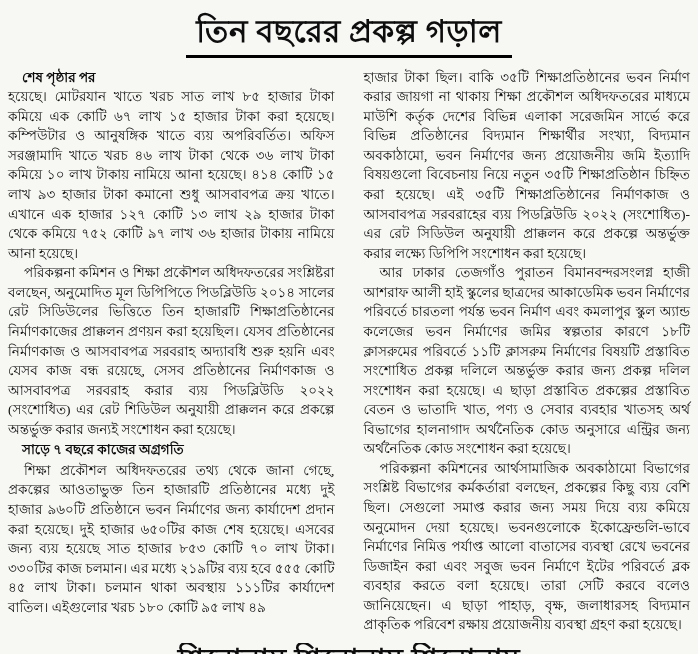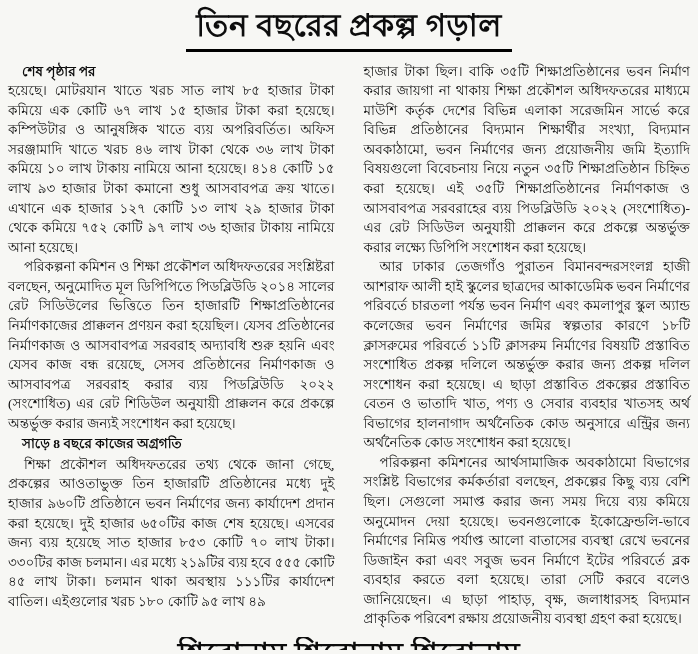--- a/index.html
+++ b/index.html
@@ -11,21 +11,21 @@
     width: 698px;
     height: 654px;
     overflow: hidden;
     font-family: "Liberation Serif", "DejaVu Serif", serif;
     color: #0d0d0d;
   }
   .page {
     box-sizing: border-box;
     width: 698px;
     height: 654px;
-    padding: 8px 8px 0 8px;
+    padding: 14px 8px 0 8px;
   }
   .title-wrap {
     text-align: center;
     margin: 0 0 10px 0;
   }
   .title-text {
     display: inline-block;
     font-size: 31px;
     line-height: 1.15;
     font-weight: bold;
@@ -76,21 +76,21 @@
   <div class="title-wrap">
     <span class="title-text">তিন বছরের প্রকল্প গড়াল</span>
   </div>
 
   <div class="columns">
 
     <div class="col">
       <p class="continued">শেষ পৃষ্ঠার পর</p>
       <p>হয়েছে। মোটরযান খাতে খরচ সাত লাখ ৮৫ হাজার টাকা কমিয়ে এক কোটি ৬৭ লাখ ১৫ হাজার টাকা করা হয়েছে। কম্পিউটার ও আনুষঙ্গিক খাতে ব্যয় অপরিবর্তিত। অফিস সরঞ্জামাদি খাতে খরচ ৪৬ লাখ টাকা থেকে ৩৬ লাখ টাকা কমিয়ে ১০ লাখ টাকায় নামিয়ে আনা হয়েছে। ৪১৪ কোটি ১৫ লাখ ৯৩ হাজার টাকা কমানো শুধু আসবাবপত্র ক্রয় খাতে। এখানে এক হাজার ১২৭ কোটি ১৩ লাখ ২৯ হাজার টাকা থেকে কমিয়ে ৭৫২ কোটি ৯৭ লাখ ৩৬ হাজার টাকায় নামিয়ে আনা হয়েছে।</p>
       <p class="indent">পরিকল্পনা কমিশন ও শিক্ষা প্রকৌশল অধিদফতরের সংশ্লিষ্টরা বলছেন, অনুমোদিত মূল ডিপিপিতে পিডব্লিউডি ২০১৪ সালের রেট সিডিউলের ভিত্তিতে তিন হাজারটি শিক্ষাপ্রতিষ্ঠানের নির্মাণকাজের প্রাক্কলন প্রণয়ন করা হয়েছিল। যেসব প্রতিষ্ঠানের নির্মাণকাজ ও আসবাবপত্র সরবরাহ অদ্যাবধি শুরু হয়নি এবং যেসব কাজ বন্ধ রয়েছে, সেসব প্রতিষ্ঠানের নির্মাণকাজ ও আসবাবপত্র সরবরাহ করার ব্যয় পিডব্লিউডি ২০২২ (সংশোধিত) এর রেট শিডিউল অনুযায়ী প্রাক্কলন করে প্রকল্পে অন্তর্ভুক্ত করার জন্যই সংশোধন করা হয়েছে।</p>
-      <p class="subhead">সাড়ে 8 বছরে কাজের অগ্রগতি</p>
+      <p class="subhead">সাড়ে ৭ বছরে কাজের অগ্রগতি</p>
       <p class="indent">শিক্ষা প্রকৌশল অধিদফতরের তথ্য থেকে জানা গেছে, প্রকল্পের আওতাভুক্ত তিন হাজারটি প্রতিষ্ঠানের মধ্যে দুই হাজার ৯৬০টি প্রতিষ্ঠানে ভবন নির্মাণের জন্য কার্যাদেশ প্রদান করা হয়েছে। দুই হাজার ৬৫০টির কাজ শেষ হয়েছে। এসবের জন্য ব্যয় হয়েছে সাত হাজার ৮৫৩ কোটি ৭০ লাখ টাকা। ৩৩০টির কাজ চলমান। এর মধ্যে ২১৯টির ব্যয় হবে ৫৫৫ কোটি ৪৫ লাখ টাকা। চলমান থাকা অবস্থায় ১১১টির কার্যাদেশ বাতিল। এইগুলোর খরচ ১৮০ কোটি ৯৫ লাখ ৪৯</p>
     </div>
 
     <div class="col">
       <p>হাজার টাকা ছিল। বাকি ৩৫টি শিক্ষাপ্রতিষ্ঠানের ভবন নির্মাণ করার জায়গা না থাকায় শিক্ষা প্রকৌশল অধিদফতরের মাধ্যমে মাউশি কর্তৃক দেশের বিভিন্ন এলাকা সরেজমিন সার্ভে করে বিভিন্ন প্রতিষ্ঠানের বিদ্যমান শিক্ষার্থীর সংখ্যা, বিদ্যমান অবকাঠামো, ভবন নির্মাণের জন্য প্রয়োজনীয় জমি ইত্যাদি বিষয়গুলো বিবেচনায় নিয়ে নতুন ৩৫টি শিক্ষাপ্রতিষ্ঠান চিহ্নিত করা হয়েছে। এই ৩৫টি শিক্ষাপ্রতিষ্ঠানের নির্মাণকাজ ও আসবাবপত্র সরবরাহের ব্যয় পিডব্লিউডি ২০২২ (সংশোধিত)-এর রেট সিডিউল অনুযায়ী প্রাক্কলন করে প্রকল্পে অন্তর্ভুক্ত করার লক্ষ্যে ডিপিপি সংশোধন করা হয়েছে।</p>
       <p class="indent">আর ঢাকার তেজগাঁও পুরাতন বিমানবন্দরসংলগ্ন হাজী আশরাফ আলী হাই স্কুলের ছাত্রদের আকাডেমিক ভবন নির্মাণের পরিবর্তে চারতলা পর্যন্ত ভবন নির্মাণ এবং কমলাপুর স্কুল অ্যান্ড কলেজের ভবন নির্মাণের জমির স্বল্পতার কারণে ১৮টি ক্লাসরুমের পরিবর্তে ১১টি ক্লাসরুম নির্মাণের বিষয়টি প্রস্তাবিত সংশোধিত প্রকল্প দলিলে অন্তর্ভুক্ত করার জন্য প্রকল্প দলিল সংশোধন করা হয়েছে। এ ছাড়া প্রস্তাবিত প্রকল্পের প্রস্তাবিত বেতন ও ভাতাদি খাত, পণ্য ও সেবার ব্যবহার খাতসহ অর্থ বিভাগের হালনাগাদ অর্থনৈতিক কোড অনুসারে এন্ট্রির জন্য অর্থনৈতিক কোড সংশোধন করা হয়েছে।</p>
       <p class="indent">পরিকল্পনা কমিশনের আর্থসামাজিক অবকাঠামো বিভাগের সংশ্লিষ্ট বিভাগের কর্মকর্তারা বলছেন, প্রকল্পের কিছু ব্যয় বেশি ছিল। সেগুলো সমাপ্ত করার জন্য সময় দিয়ে ব্যয় কমিয়ে অনুমোদন দেয়া হয়েছে। ভবনগুলোকে ইকোফ্রেন্ডলি-ভাবে নির্মাণের নিমিত্ত পর্যাপ্ত আলো বাতাসের ব্যবস্থা রেখে ভবনের ডিজাইন করা এবং সবুজ ভবন নির্মাণে ইটের পরিবর্তে ব্লক ব্যবহার করতে বলা হয়েছে। তারা সেটি করবে বলেও জানিয়েছেন। এ ছাড়া পাহাড়, বৃক্ষ, জলাধারসহ বিদ্যমান প্রাকৃতিক পরিবেশ রক্ষায় প্রয়োজনীয় ব্যবস্থা গ্রহণ করা হয়েছে।</p>
     </div>
 
   </div>

